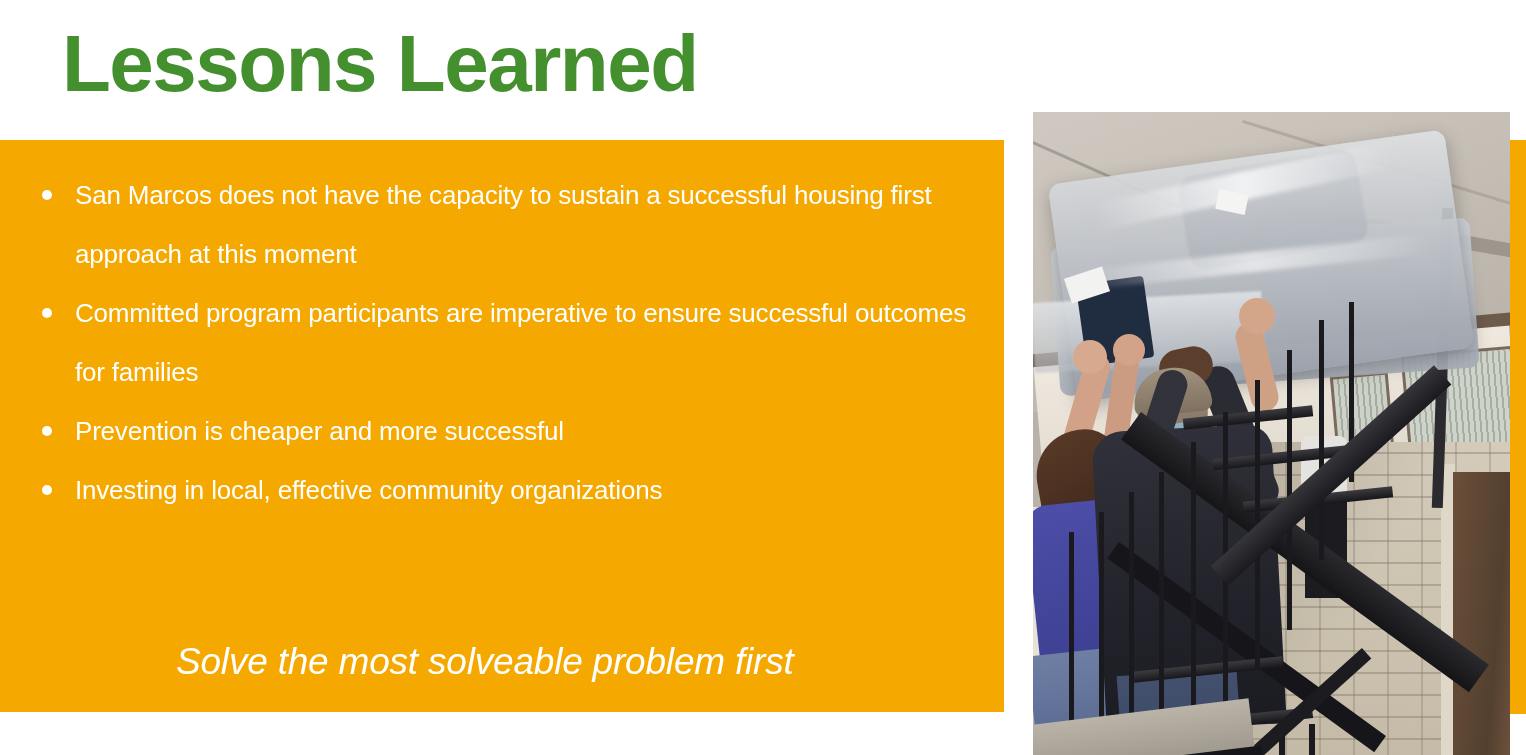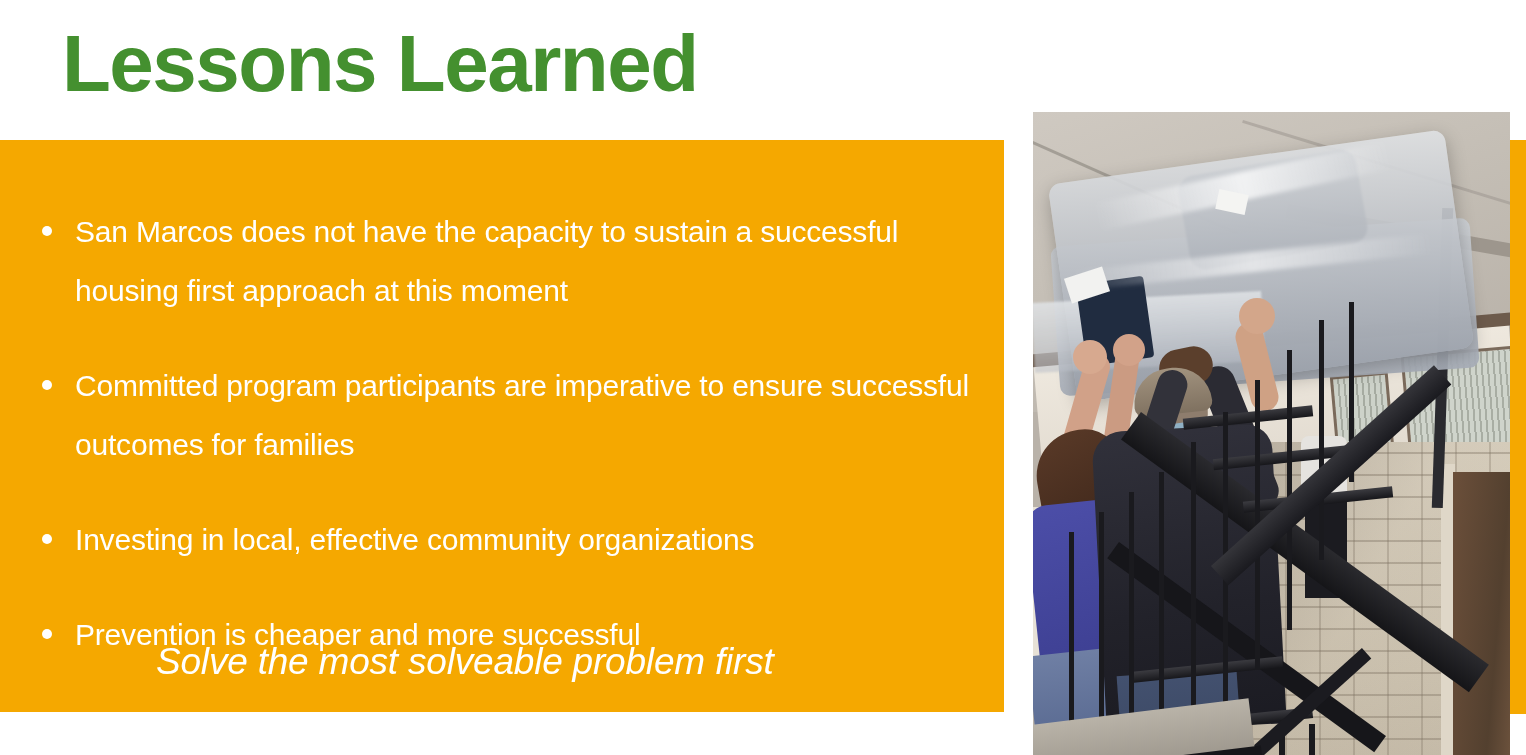--- a/index.html
+++ b/index.html
@@ -61,40 +61,39 @@
     top: 166px;
     width: 960px;
     margin: 0;
     padding: 0;
     list-style: none;
   }
   .bullet-item {
     position: relative;
     padding-left: 41px;
     color: #ffffff;
-    font-size: 30px;
+    font-size: 26px;
     line-height: 59px;
     font-weight: 400;
     letter-spacing: -0.2px;
-    margin-top: 36px;
   }
   .bullet-dot {
     position: absolute;
     left: 8px;
     top: 24px;
     width: 10px;
     height: 10px;
     border-radius: 50%;
     background: #ffffff;
   }
 
   
   #tagline {
     position: absolute;
-    left: 156px;
+    left: 176px;
     top: 641px;
     color: #ffffff;
     font-size: 37px;
     font-style: italic;
     letter-spacing: -0.2px;
     white-space: nowrap;
   }
 
   
   #photo {
@@ -408,25 +407,25 @@
     <li class="bullet-item">
       <span class="bullet-dot"></span>
       <span>San Marcos does not have the capacity to sustain a successful housing first approach at this moment</span>
     </li>
     <li class="bullet-item">
       <span class="bullet-dot"></span>
       <span>Committed program participants are imperative to ensure successful outcomes for families</span>
     </li>
     <li class="bullet-item">
       <span class="bullet-dot"></span>
-      <span>Investing in local, effective community organizations</span>
+      <span>Prevention is cheaper and more successful</span>
     </li>
     <li class="bullet-item">
       <span class="bullet-dot"></span>
-      <span>Prevention is cheaper and more successful</span>
+      <span>Investing in local, effective community organizations</span>
     </li>
   </ul>
 
   <div id="tagline">Solve the most solveable problem first</div>
 
   <div id="photo">
     <div class="ph ceiling"></div>
     <div class="ph ceiling-seam1"></div>
     <div class="ph ceiling-seam2"></div>
     <div class="ph ceiling-beam"></div>

